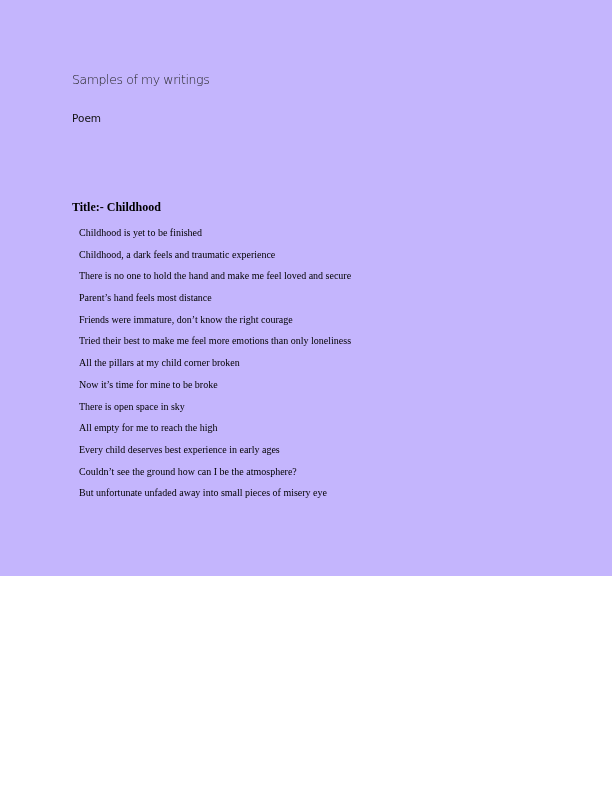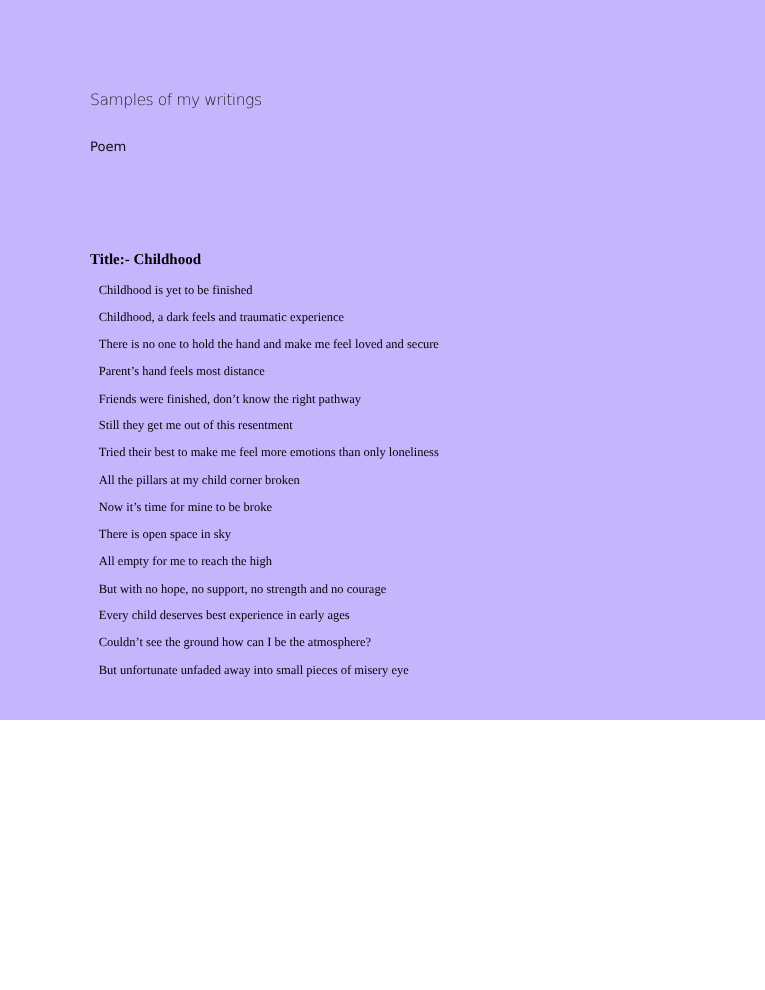--- a/index.html
+++ b/index.html
@@ -74,25 +74,23 @@
 
 <div class="page">
   <div class="heading-main">Samples of my writings</div>
   <div class="section-label">Poem</div>
   <div class="poem-title">Title:- Childhood</div>
   <ul class="poem-lines">
     <li class="poem-line">Childhood is yet to be finished</li>
     <li class="poem-line">Childhood, a dark feels and traumatic experience</li>
     <li class="poem-line">There is no one to hold the hand and make me feel loved and secure</li>
     <li class="poem-line">Parent’s hand feels most distance</li>
-    <li class="poem-line">Friends were finished, don’t know the right pathway</li>
-    <li class="poem-line">Still they get me out of this resentment</li>
+    <li class="poem-line">Friends were immature, don’t know the right courage</li>
     <li class="poem-line">Tried their best to make me feel more emotions than only loneliness</li>
     <li class="poem-line">All the pillars at my child corner broken</li>
     <li class="poem-line">Now it’s time for mine to be broke</li>
     <li class="poem-line">There is open space in sky</li>
     <li class="poem-line">All empty for me to reach the high</li>
-    <li class="poem-line">But with no hope, no support, no strength and no courage</li>
     <li class="poem-line">Every child deserves best experience in early ages</li>
     <li class="poem-line">Couldn’t see the ground how can I be the atmosphere?</li>
     <li class="poem-line">But unfortunate unfaded away into small pieces of misery eye</li>
   </ul>
 </div>
 
 </body></html>

